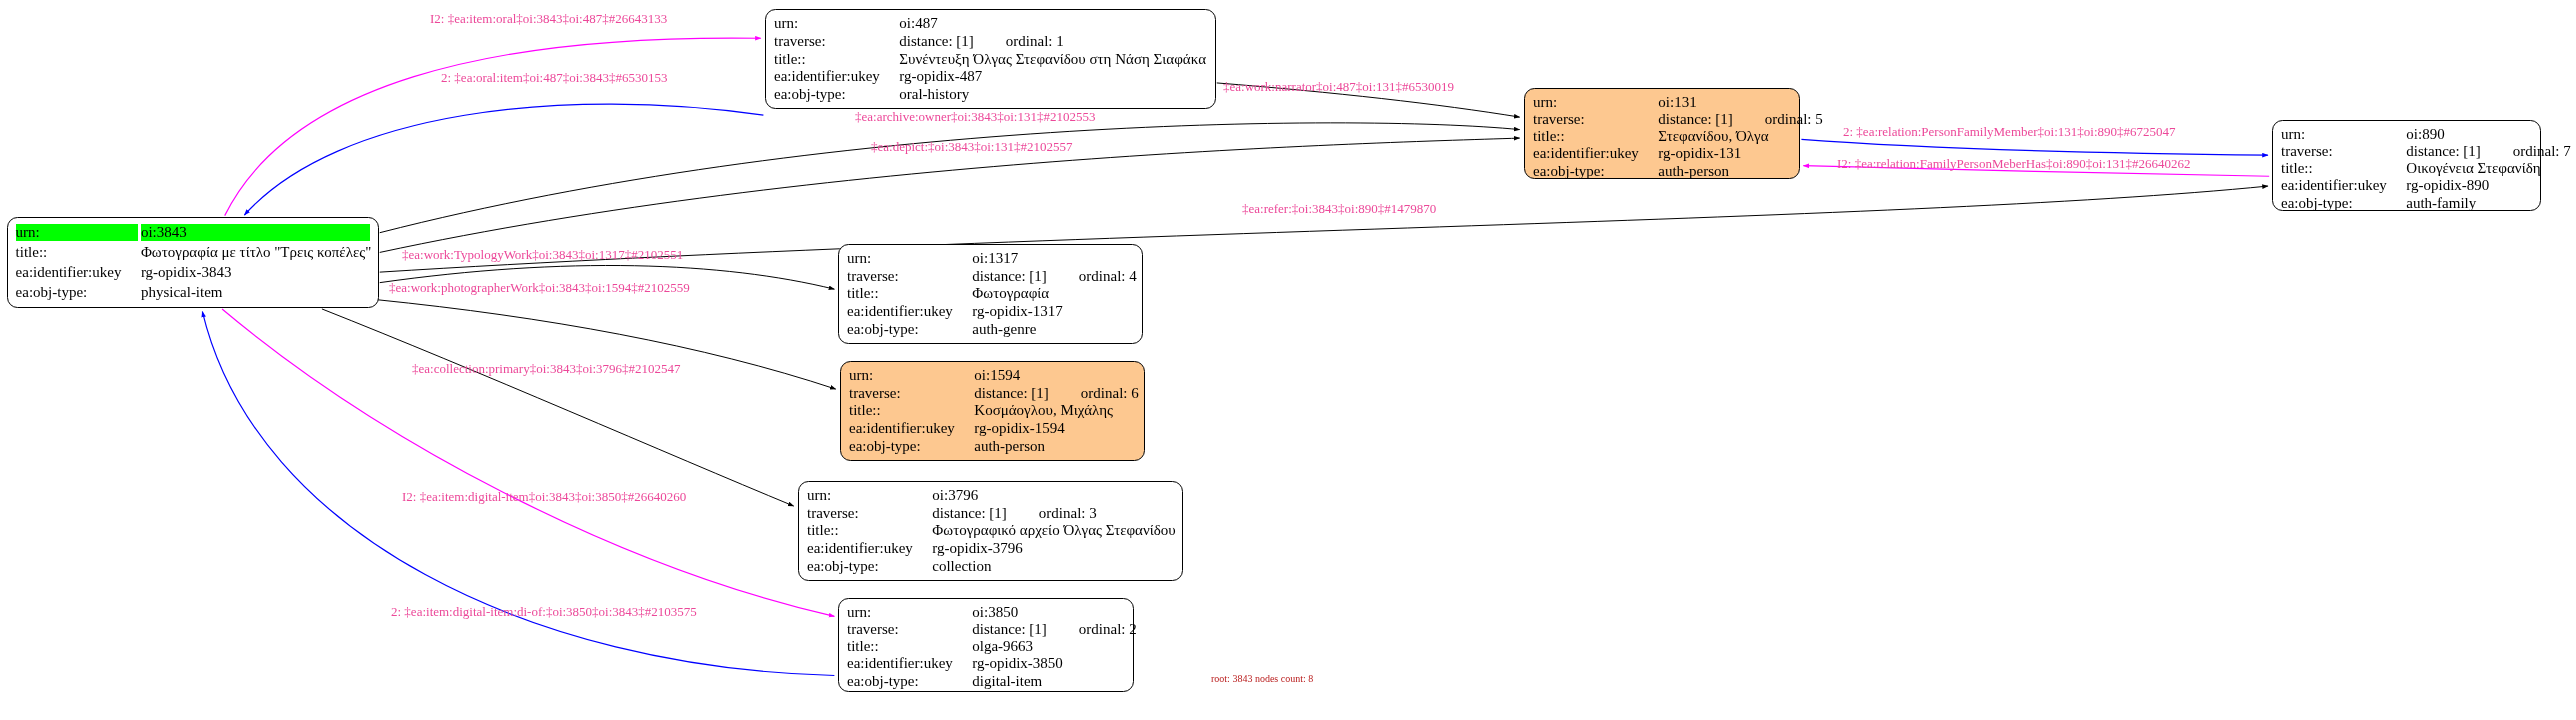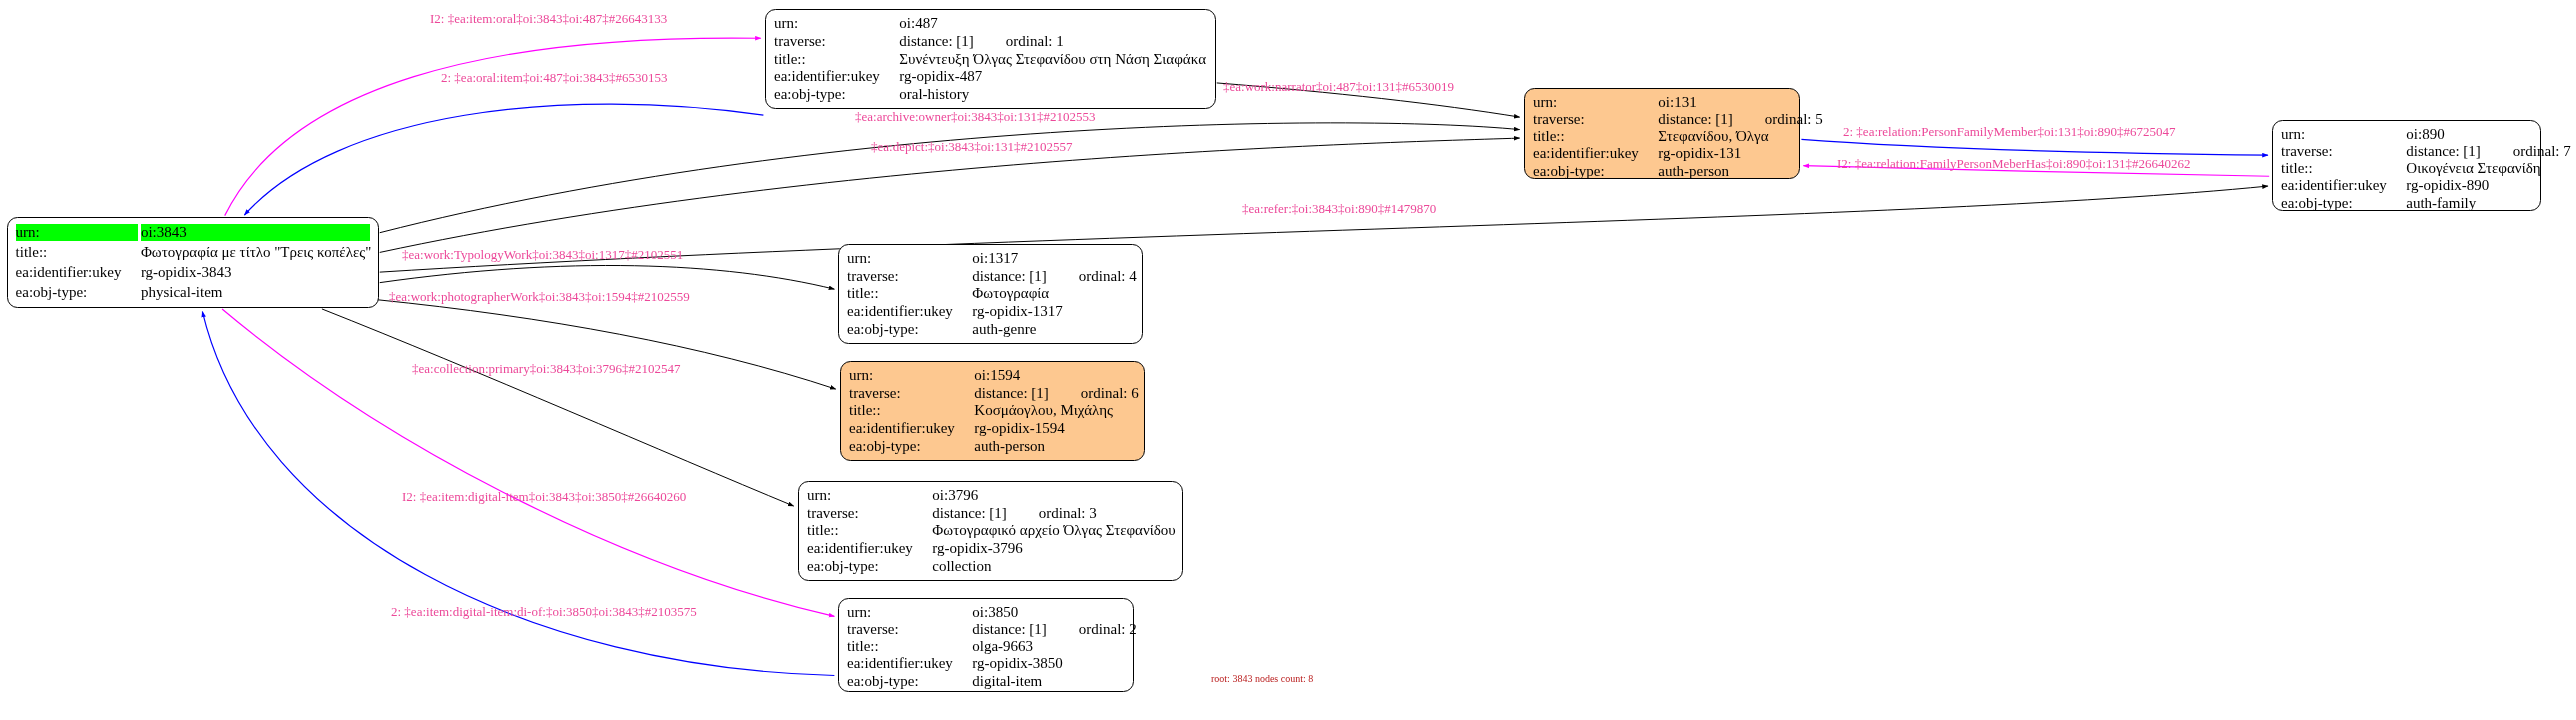--- a/index.html
+++ b/index.html
@@ -333,21 +333,21 @@
   <div id="labels-host">
       <div class="edge-label" style="left: 430px; top: 12px;">I2: ‡ea:item:oral‡oi:3843‡oi:487‡#26643133</div>
       <div class="edge-label" style="left: 441px; top: 71px;">2: ‡ea:oral:item‡oi:487‡oi:3843‡#6530153</div>
       <div class="edge-label" style="left: 1223px; top: 80px;">‡ea:work:narrator‡oi:487‡oi:131‡#6530019</div>
       <div class="edge-label" style="left: 855px; top: 110px;">‡ea:archive:owner‡oi:3843‡oi:131‡#2102553</div>
       <div class="edge-label" style="left: 871px; top: 140px;">‡ea:depict:‡oi:3843‡oi:131‡#2102557</div>
       <div class="edge-label" style="left: 1843px; top: 125px;">2: ‡ea:relation:PersonFamilyMember‡oi:131‡oi:890‡#6725047</div>
       <div class="edge-label" style="left: 1837px; top: 157px;">I2: ‡ea:relation:FamilyPersonMeberHas‡oi:890‡oi:131‡#26640262</div>
       <div class="edge-label" style="left: 1242px; top: 202px;">‡ea:refer:‡oi:3843‡oi:890‡#1479870</div>
       <div class="edge-label" style="left: 402px; top: 248px; text-align: center;">‡ea:work:TypologyWork‡oi:3843‡oi:1317‡#2102551</div>
-      <div class="edge-label" style="left: 389px; top: 290px; font-family: Liberation Serif, serif;">‡ea:work:photographerWork‡oi:3843‡oi:1594‡#2102559</div>
+      <div class="edge-label" style="left: 389px; top: 281px; font-family: Liberation Serif, serif;">‡ea:work:photographerWork‡oi:3843‡oi:1594‡#2102559</div>
       <div class="edge-label" style="left: 412px; top: 362px;">‡ea:collection:primary‡oi:3843‡oi:3796‡#2102547</div>
       <div class="edge-label" style="left: 402px; top: 490px;">I2: ‡ea:item:digital-item‡oi:3843‡oi:3850‡#26640260</div>
       <div class="edge-label" style="left: 391px; top: 605px;">2: ‡ea:item:digital-item:di-of:‡oi:3850‡oi:3843‡#2103575</div>
     </div>
 
   <div class="footer-note">root: 3843 nodes count: 8</div>
 </div>
 
 
 </body></html>

